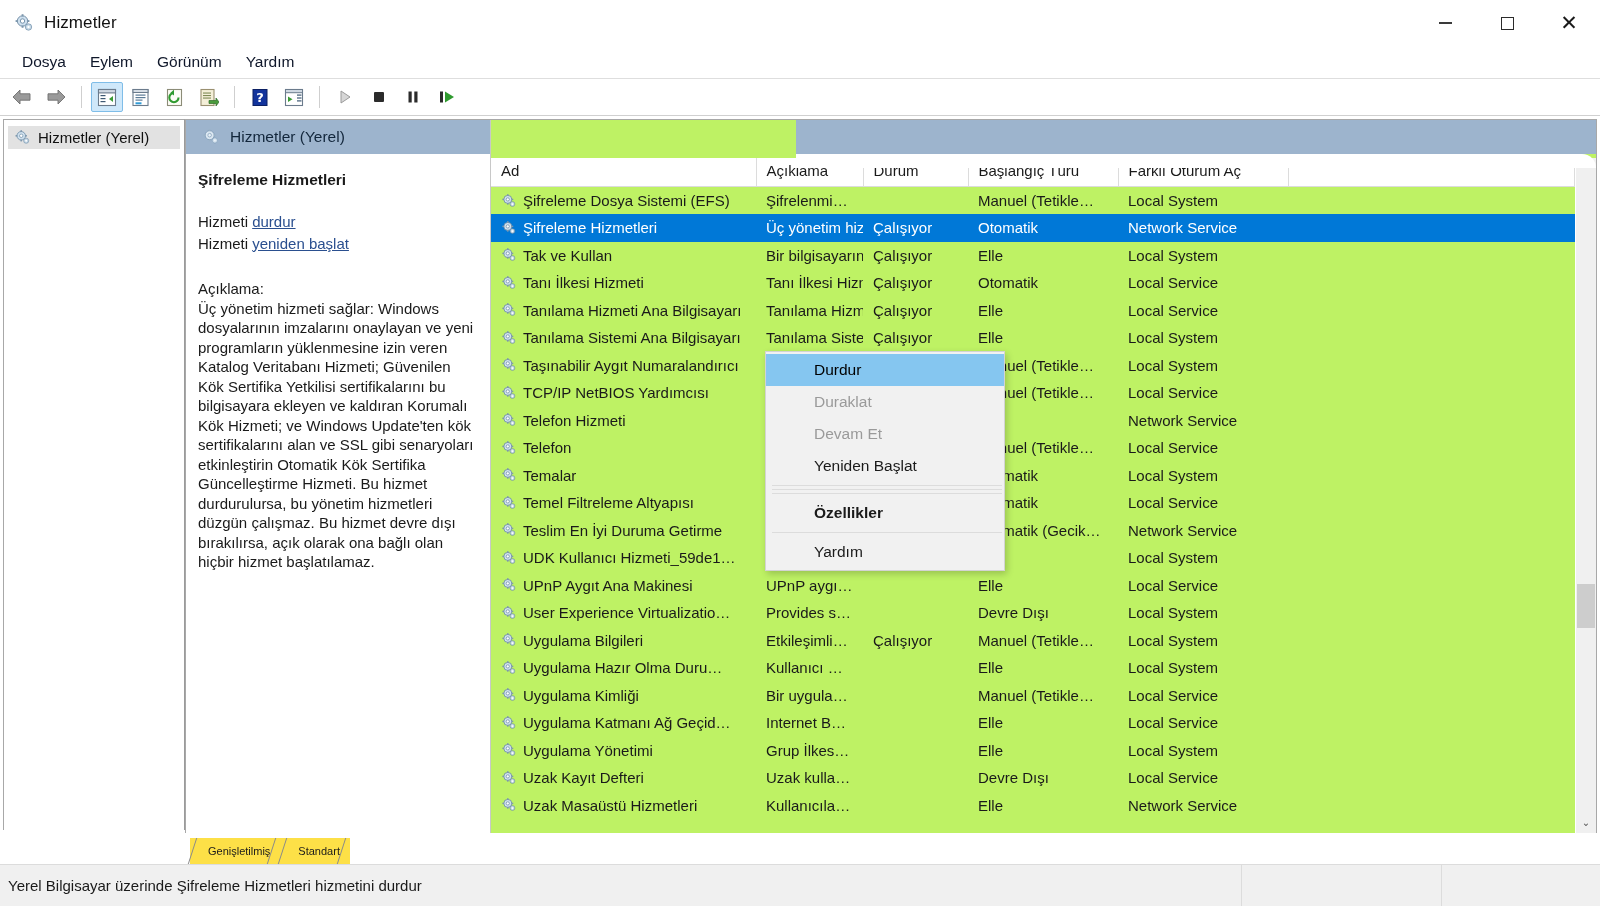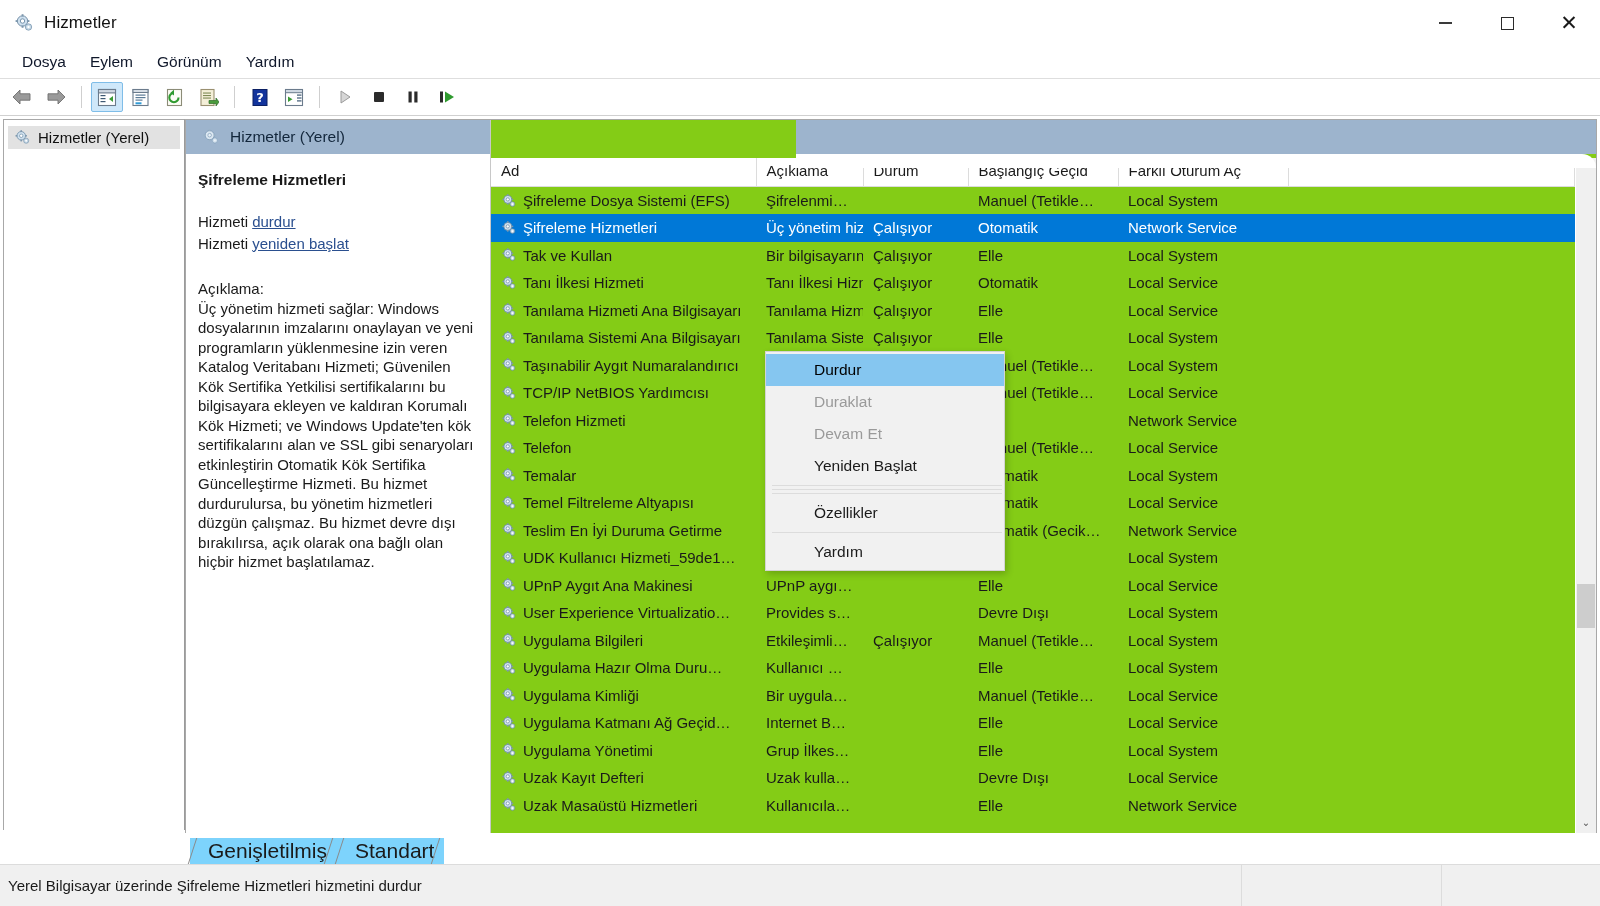--- a/index.html
+++ b/index.html
@@ -199,21 +199,21 @@
   }
 
   
   .listpane {
     flex: 1;
     min-width: 0;
     display: flex;
     flex-direction: column;
     position: relative;
     padding-top: 38px;
-    background: #84cc16;
+    background: #bef264;
   }
   .lp-inner {
     flex: 1;
     display: flex;
     min-height: 0;
     overflow: hidden;
   }
   .lp-cols {
     flex: 1;
     min-width: 0;
@@ -303,21 +303,21 @@
   }
   .ctxitem {
     padding: 7px 10px 7px 48px;
     color: #1a1a1a;
     cursor: default;
     position: relative;
     white-space: nowrap;
   }
   .ctxitem.disabled { color: #9a9a9a; }
   .ctxitem.highlight { background: #85c6f0; color: #000; }
-  .ctxitem.bold { font-weight: normal; }
+  .ctxitem.bold { font-weight: bold; }
   .ctxitem .submark {
     position: absolute;
     right: 14px; top: 50%;
     transform: translateY(-50%);
     font-size: 13px;
     color: #3a3a3a;
   }
   .ctxsep {
     height: 1px;
     background: #dcdcdc;
@@ -331,25 +331,25 @@
     align-items: flex-end;
     padding-left: 190px;
     background: #ffffff;
     position: relative;
   }
   .tabshape {
     position: relative;
     height: 26px;
     display: flex;
     align-items: center;
-    font-size: 21px;
+    font-size: 11px;
     color: #1a1a1a;
     padding: 0 10px 0 18px;
     cursor: default;
-    background: #7dd3fc;
+    background: #fde047;
   }
   .tabshape:before {
     content: "";
     position: absolute;
     left: 2px; top: 0; bottom: 0;
     width: 14px;
     border-left: 1px solid #8a8a8a;
     transform: skewX(-18deg);
   }
   .tabshape:after {
@@ -578,21 +578,21 @@
                   <col>
                 </colgroup>
                 <thead>
                   <tr>
                     <th>
                       <span class="sortarrow">^</span>
                       <span>Ad</span>
                     </th>
                     <th>Açıklama</th>
                     <th>Durum</th>
-                    <th>Başlangıç Geçid</th>
+                    <th>Başlangıç Türü</th>
                     <th>Farklı Oturum Aç</th>
                     <th></th>
                   </tr>
                 </thead>
                 <tbody id="svc-body">
                     <tr class="row">
                       <td class="cname">
                         <span class="cname-wrap">
                           <svg class="gear" width="16" height="16" viewBox="0 0 20 20">
                             <circle cx="8.5" cy="8" r="5" fill="#cfe0ee" stroke="#5c7f9c" stroke-width="0.9"></circle>

